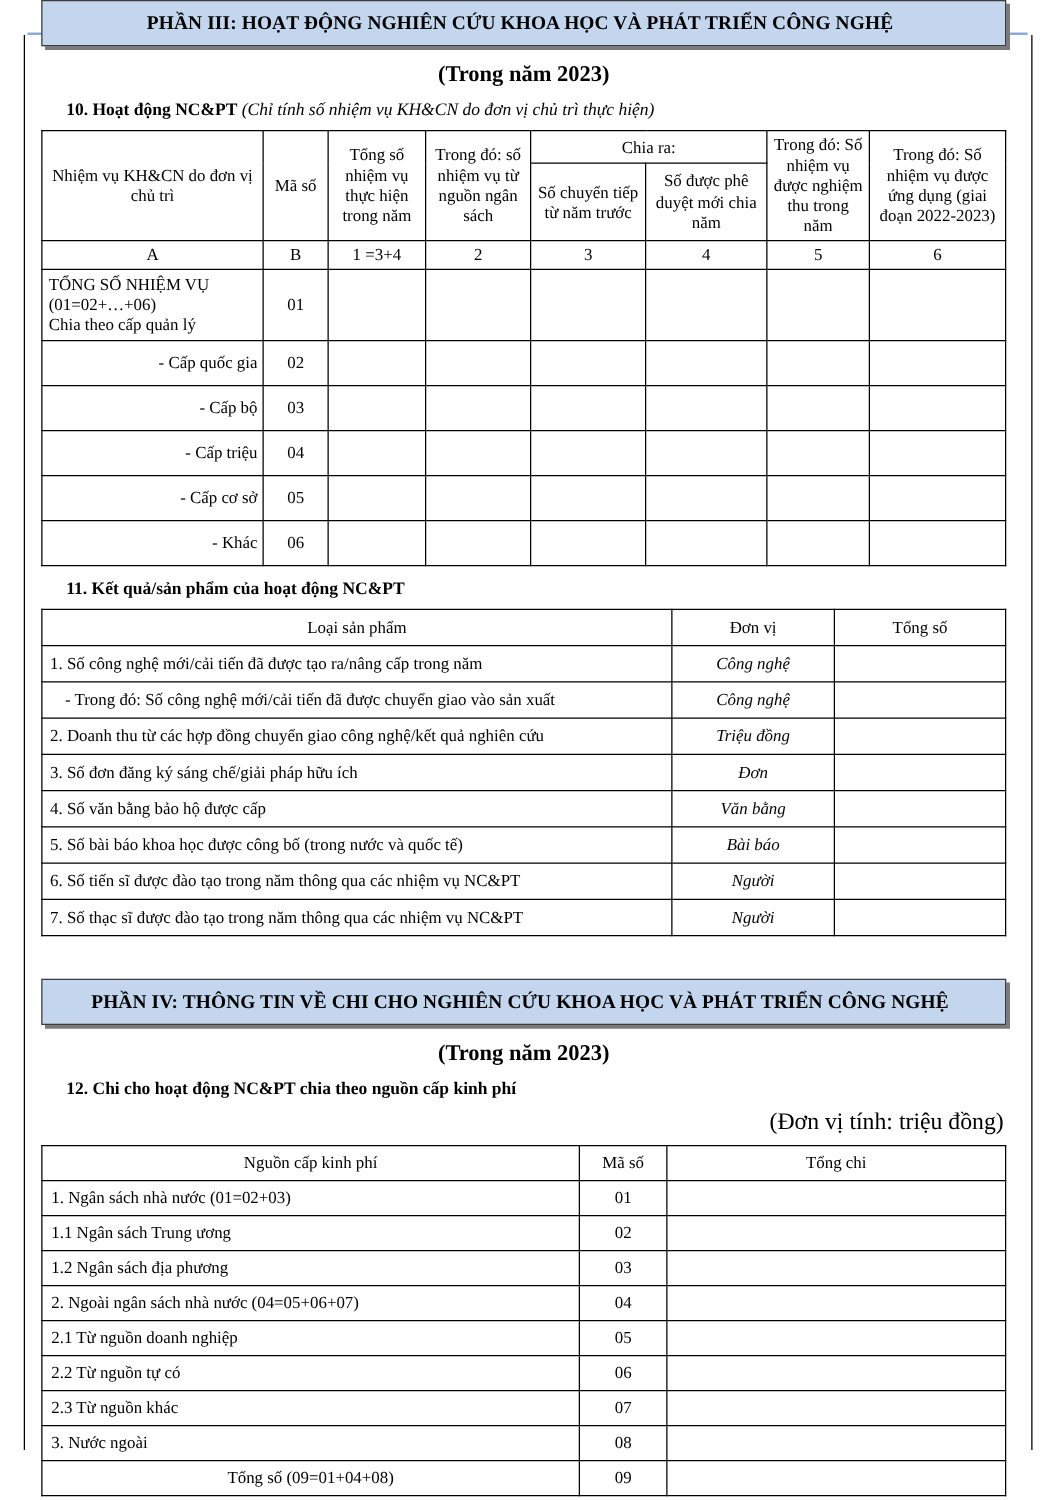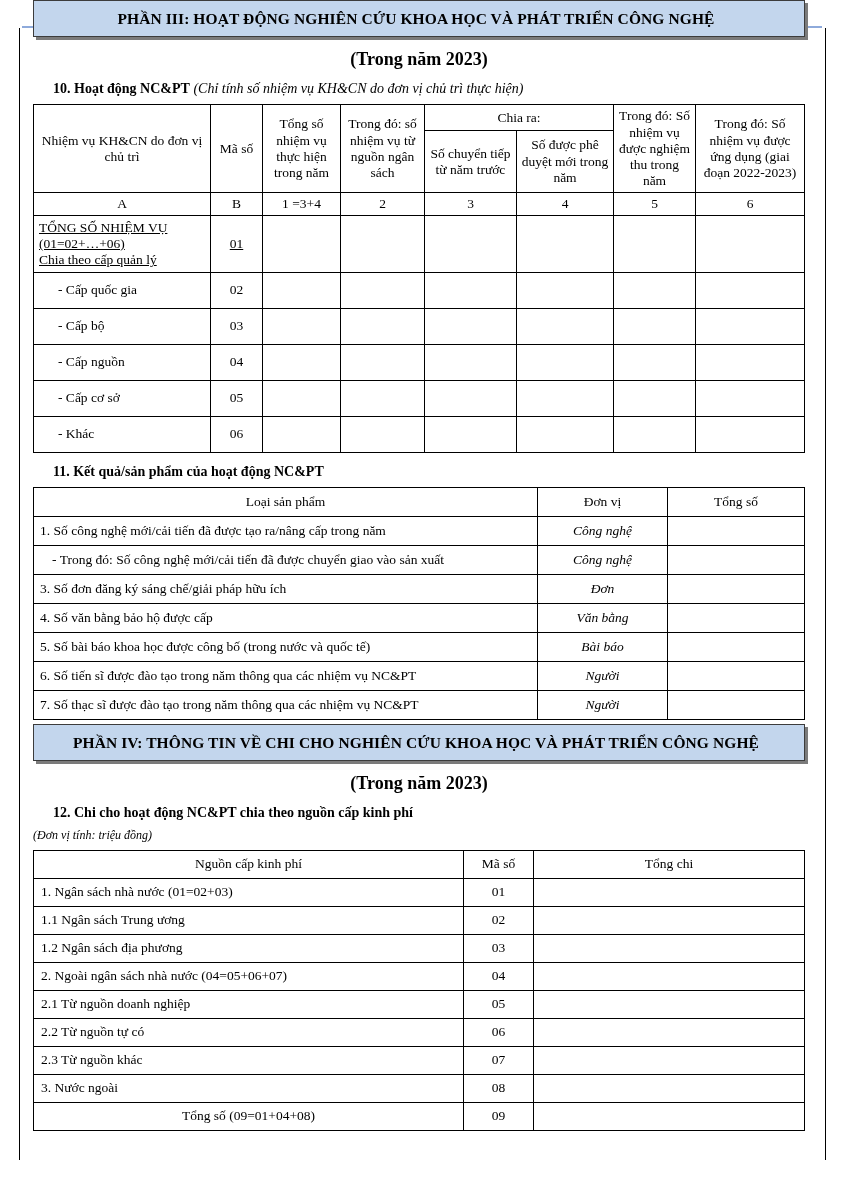--- a/index.html
+++ b/index.html
@@ -73,22 +73,22 @@
 
   .section-heading {
     font-size: 14px;
     margin-top: 10px;
     line-height: 1.25;
   }
   .section-heading b { font-weight: bold; margin-left: 20px; }
   .section-heading i { font-style: italic; }
 
   .unit-note {
-    font-style: italic;
-    font-size: 12px;
+    text-align: right;
+    font-size: 19px;
     margin-top: 6px;
     padding-right: 2px;
   }
 
   
   table.grid {
     border-collapse: collapse;
     table-layout: fixed;
     width: 771px;
     margin-top: 7px;
@@ -102,22 +102,22 @@
     line-height: 1.18;
   }
   .c   { text-align: center; }
   .l   { text-align: left; }
   .b   { font-weight: bold; }
   .it  { font-style: italic; }
 
   
   .t1 .hcell      { text-align: center; vertical-align: middle; line-height: 1.2; }
   .t1 .rowhead    { padding-left: 5px; }
-  .t1 .indent     { padding-left: 24px; }
-  .t1 .totalrow td{ padding-top: 4px; padding-bottom: 4px; text-decoration: underline; }
+  .t1 .indent     { padding-left: 24px; text-align: right; }
+  .t1 .totalrow td{ padding-top: 4px; padding-bottom: 4px; }
   .t1 td.fill     { height: 29px; }
 
   
   .t2 td          { height: 22px; }
   .t2 .prod       { padding-left: 6px; }
   .t2 .prod-sub   { padding-left: 18px; }
 
   
   .t3 td          { height: 21px; }
   .t3 .src        { padding-left: 7px; }
@@ -158,21 +158,21 @@
         <td class="hcell b" rowspan="2">Nhiệm vụ KH&amp;CN do đơn vị chủ trì</td>
         <td class="hcell" rowspan="2">Mã số</td>
         <td class="hcell" rowspan="2">Tổng số nhiệm vụ thực hiện trong năm</td>
         <td class="hcell" rowspan="2">Trong đó: số nhiệm vụ từ nguồn ngân sách</td>
         <td class="hcell" colspan="2">Chia ra:</td>
         <td class="hcell" rowspan="2">Trong đó: Số nhiệm vụ được nghiệm thu trong năm</td>
         <td class="hcell" rowspan="2">Trong đó: Số nhiệm vụ được ứng dụng (giai đoạn 2022-2023)</td>
       </tr>
       <tr>
         <td class="hcell">Số chuyển tiếp từ năm trước</td>
-        <td class="hcell">Số được phê duyệt mới trong năm</td>
+        <td class="hcell">Số được phê duyệt mới chia năm</td>
       </tr>
       <tr>
         <td class="c">A</td>
         <td class="c">B</td>
         <td class="c">1 =3+4</td>
         <td class="c">2</td>
         <td class="c">3</td>
         <td class="c">4</td>
         <td class="c">5</td>
         <td class="c">6</td>
@@ -203,21 +203,21 @@
           <td class="l indent">- Cấp bộ</td>
           <td class="c">03</td>
           <td class="c fill"></td>
           <td class="c fill"></td>
           <td class="c fill"></td>
           <td class="c fill"></td>
           <td class="c fill"></td>
           <td class="c fill"></td>
         </tr>
         <tr>
-          <td class="l indent">- Cấp nguồn</td>
+          <td class="l indent">- Cấp triệu</td>
           <td class="c">04</td>
           <td class="c fill"></td>
           <td class="c fill"></td>
           <td class="c fill"></td>
           <td class="c fill"></td>
           <td class="c fill"></td>
           <td class="c fill"></td>
         </tr>
         <tr>
           <td class="l indent">- Cấp cơ sở</td>
@@ -264,20 +264,25 @@
           <td class="l prod">1. Số công nghệ mới/cải tiến đã được tạo ra/nâng cấp trong năm</td>
           <td class="c it">Công nghệ</td>
           <td class="c"></td>
         </tr>
         <tr>
           <td class="l prod-sub">- Trong đó: Số công nghệ mới/cải tiến đã được chuyển giao vào sản xuất</td>
           <td class="c it">Công nghệ</td>
           <td class="c"></td>
         </tr>
         <tr>
+          <td class="l prod">2. Doanh thu từ các hợp đồng chuyển giao công nghệ/kết quả nghiên cứu</td>
+          <td class="c it">Triệu đồng</td>
+          <td class="c"></td>
+        </tr>
+        <tr>
           <td class="l prod">3. Số đơn đăng ký sáng chế/giải pháp hữu ích</td>
           <td class="c it">Đơn</td>
           <td class="c"></td>
         </tr>
         <tr>
           <td class="l prod">4. Số văn bằng bảo hộ được cấp</td>
           <td class="c it">Văn bằng</td>
           <td class="c"></td>
         </tr>
         <tr>
@@ -291,21 +296,21 @@
           <td class="c"></td>
         </tr>
         <tr>
           <td class="l prod">7. Số thạc sĩ được đào tạo trong năm thông qua các nhiệm vụ NC&amp;PT</td>
           <td class="c it">Người</td>
           <td class="c"></td>
         </tr>
       </tbody>
   </table>
 
-  <div class="banner-wrap" style="margin-top:4px;">
+  <div class="banner-wrap" style="margin-top:34px;">
     <div class="banner">PHẦN IV: THÔNG TIN VỀ CHI CHO NGHIÊN CỨU KHOA HỌC VÀ PHÁT TRIỂN CÔNG NGHỆ</div>
   </div>
 
   <div class="subtitle">(Trong năm 2023)</div>
 
   <div class="section-heading">
     <b>12. Chi cho hoạt động NC&amp;PT chia theo nguồn cấp kinh phí</b>
   </div>
 
   <div class="unit-note">(Đơn vị tính: triệu đồng)</div>

